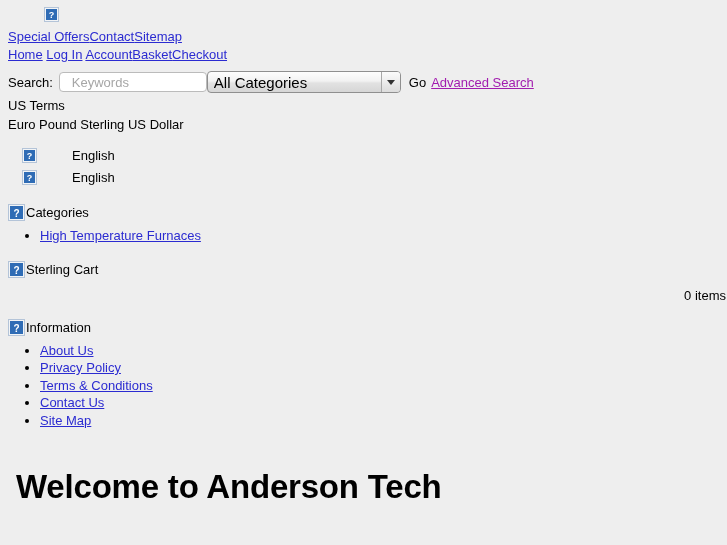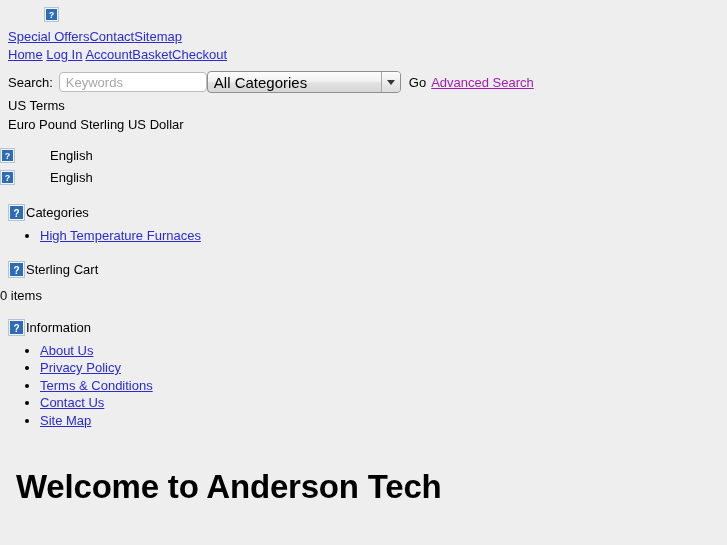--- a/index.html
+++ b/index.html
@@ -96,21 +96,21 @@
   .search-label {
     font-size: 13px;
     margin-right: 6px;
   }
   .search-input {
     width: 148px;
     height: 20px;
     box-sizing: border-box;
     font-family: "Liberation Sans", sans-serif;
     font-size: 13px;
-    padding: 1px 6px;
+    padding: 1px 12px;
     border: 1px solid #bbbbbb;
     border-radius: 4px;
     background: #ffffff;
     color: #000;
     outline: none;
   }
   .search-input::placeholder { color: #a6a6a6; }
 
   .cat-select {
     width: 194px;
@@ -165,20 +165,21 @@
     line-height: 19px;
     font-size: 13px;
   }
 
   
   .lang-block { padding-top: 10px; }
   .lang-row {
     height: 22px;
     display: flex;
     align-items: center;
+    padding-left: 22px;
   }
   .lang-row .lang-label {
     margin-left: 35px;
     font-size: 13px;
   }
 
   
   .box-head {
     padding-left: 8px;
     margin-top: 16px;
@@ -195,21 +196,21 @@
   ul.bullets li {
     line-height: 17.5px;
     font-size: 13px;
   }
   ul.bullets li a {
     color: #2b2bd1;
     text-decoration: underline;
   }
 
   .cart-items {
-    text-align: left;
+    text-align: right;
     width: 727px;
     font-size: 13px;
     margin-top: 10px;
     padding-right: 1px;
     box-sizing: border-box;
   }
 
   .welcome-h1 {
     margin: 8px;
     padding: 0 0 0 8px;

